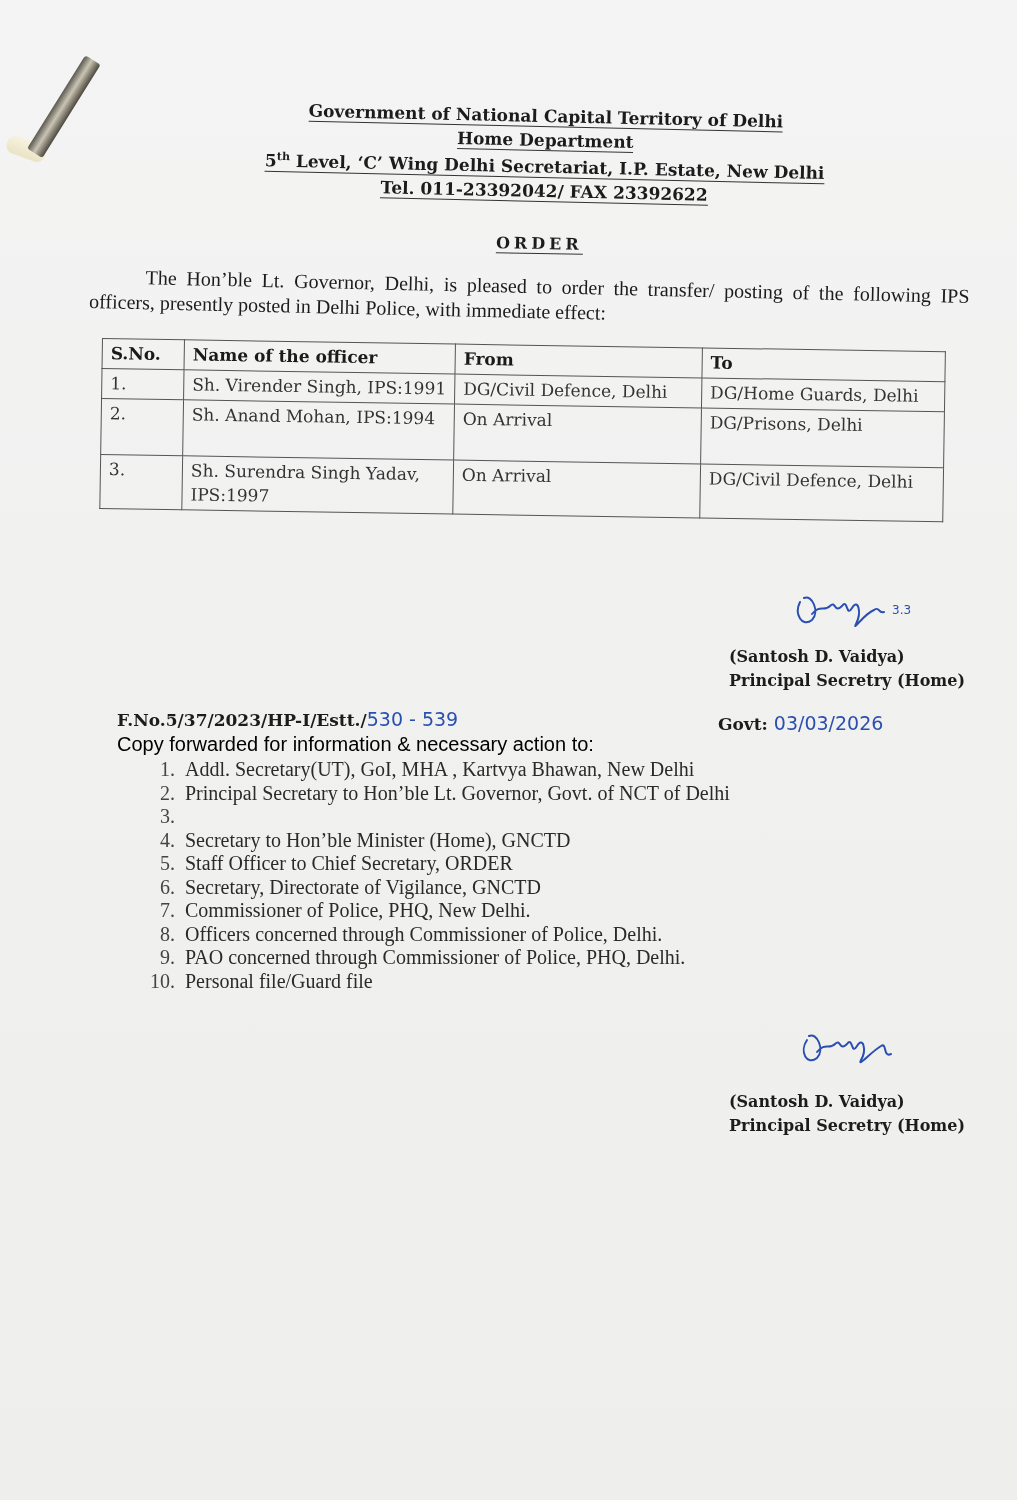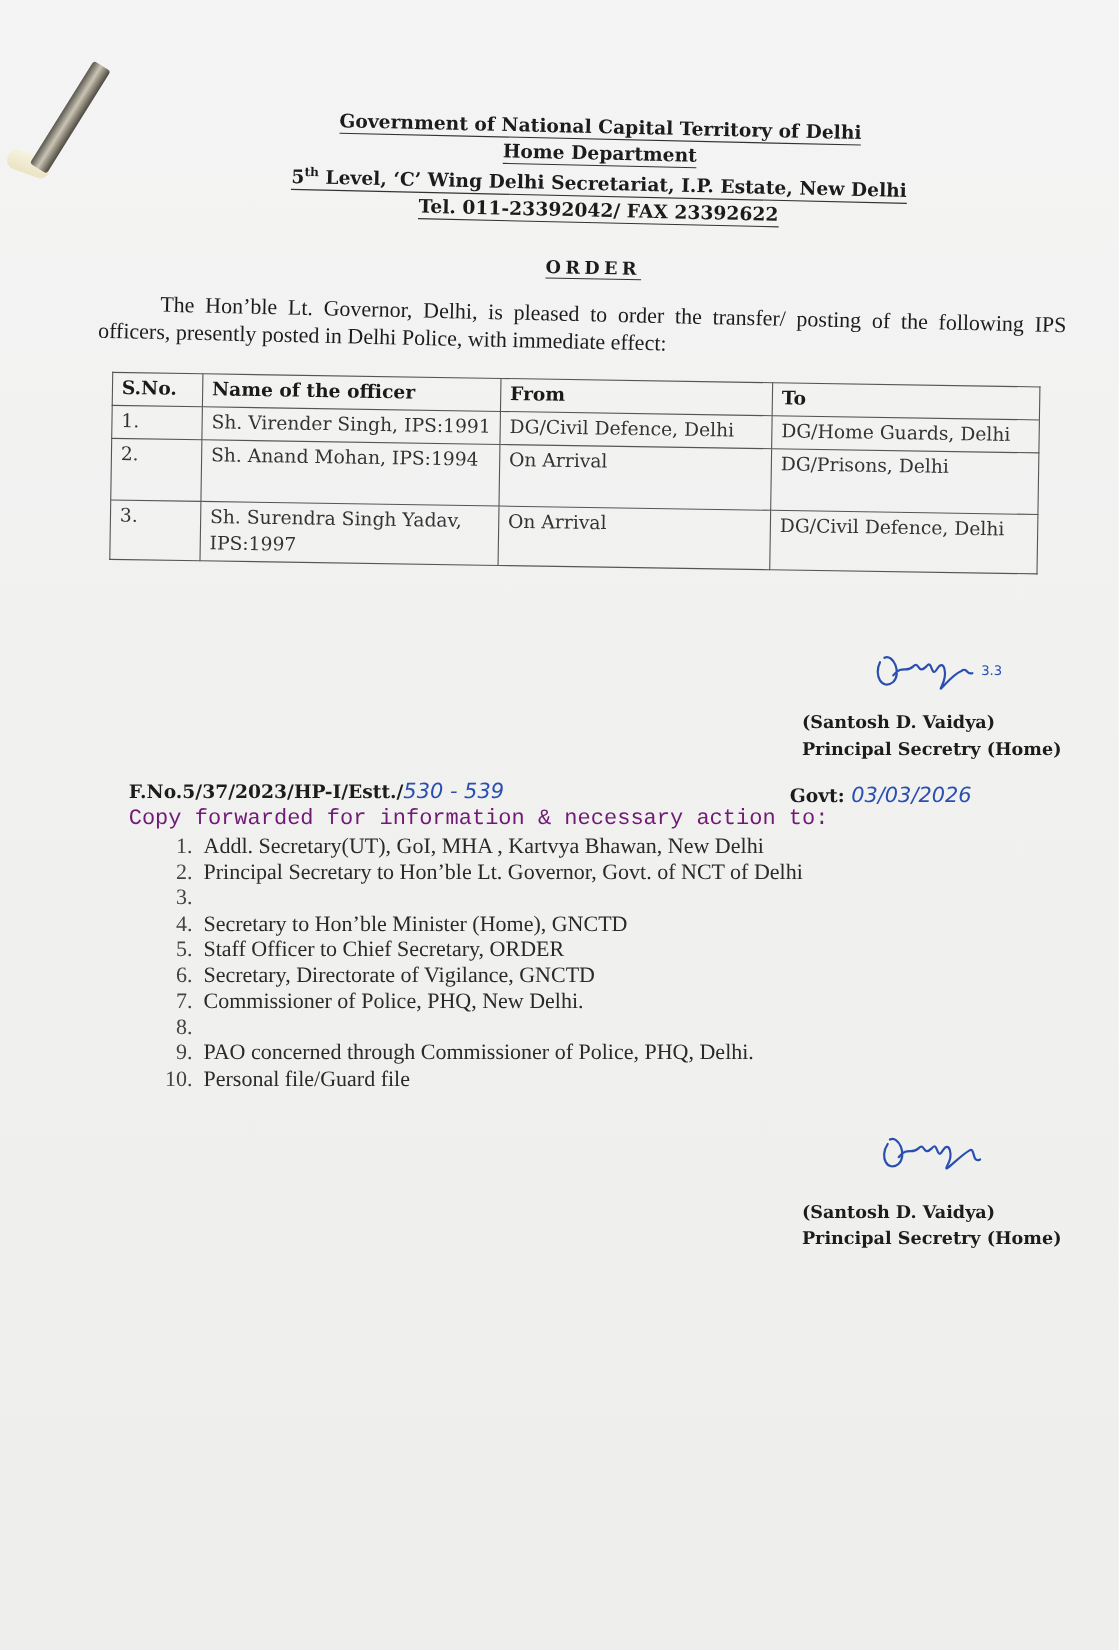--- a/index.html
+++ b/index.html
@@ -40,24 +40,24 @@
   .just { text-align: justify; text-align-last: left; }
 
   .sig1 { position: absolute; left: 790px; top: 584px; width: 140px; height: 50px; }
   .signame { position: absolute; text-align: left; font-family: "DejaVu Serif", serif; font-weight: bold;
     font-size: 16px; line-height: 24px; color: #1c1c1c; }
   .sn1 { right: 52px; top: 645px; }
   .sn2 { right: 52px; top: 1090px; }
 
   .fno { position: absolute; left: 117px; top: 708px; font-family: "DejaVu Serif", serif; font-weight: bold;
     font-size: 17px; }
-  .hand { font-family: "DejaVu Sans", sans-serif; font-weight: normal; color: #2a4fb0; font-style: italic; font-size: 19px; }
+  .hand { font-family: "DejaVu Sans", sans-serif; font-weight: normal; color: #2a4fb0; font-size: 19px; }
   .dated { position: absolute; left: 718px; top: 712px; font-family: "DejaVu Serif", serif; font-weight: bold; font-size: 17px; }
 
-  .copyline { position: absolute; left: 117px; top: 733px; font-family: Liberation Mono, monospace; font-size: 20px; color: #701a75; }
+  .copyline { position: absolute; left: 117px; top: 733px; font-family: Liberation Sans, sans-serif; font-size: 20px; color: #000000; }
   ol.cc { position: absolute; left: 117px; top: 758px; margin: 0; padding: 0; list-style: none;
     font-family: "Liberation Serif", serif; font-size: 20px; line-height: 23.5px; color: #2a2a2a; }
   ol.cc li { display: flex; }
   ol.cc .num { width: 68px; text-align: right; padding-right: 10px; box-sizing: border-box; color: #444; }
   .sig2 { position: absolute; left: 795px; top: 1024px; width: 100px; height: 46px; }
 </style>
 </head>
 <body>
 
 <div class="tag-pin">
@@ -151,20 +151,21 @@
   <li>
       <span class="num">6.</span>
       <span>Secretary, Directorate of Vigilance, GNCTD</span>
     </li>
   <li>
       <span class="num">7.</span>
       <span>Commissioner of Police, PHQ, New Delhi.</span>
     </li>
   <li>
       <span class="num">8.</span>
+      <span>Officers concerned through Commissioner of Police, Delhi.</span>
     </li>
   <li>
       <span class="num">9.</span>
       <span>PAO concerned through Commissioner of Police, PHQ, Delhi.</span>
     </li>
   <li>
       <span class="num">10.</span>
       <span>Personal file/Guard file</span>
     </li>
 </ol>

